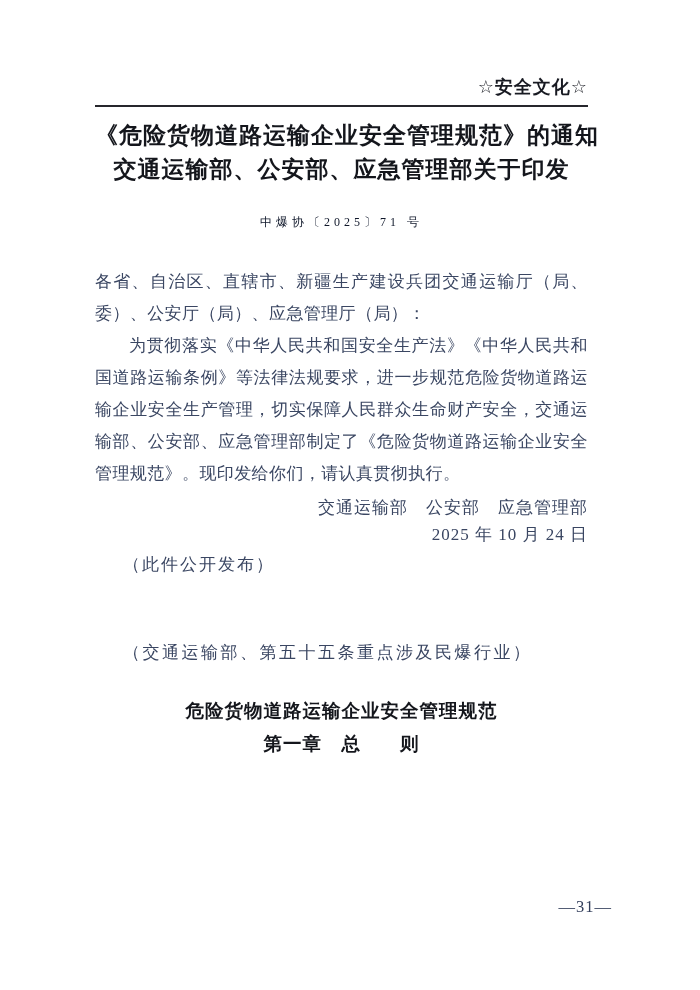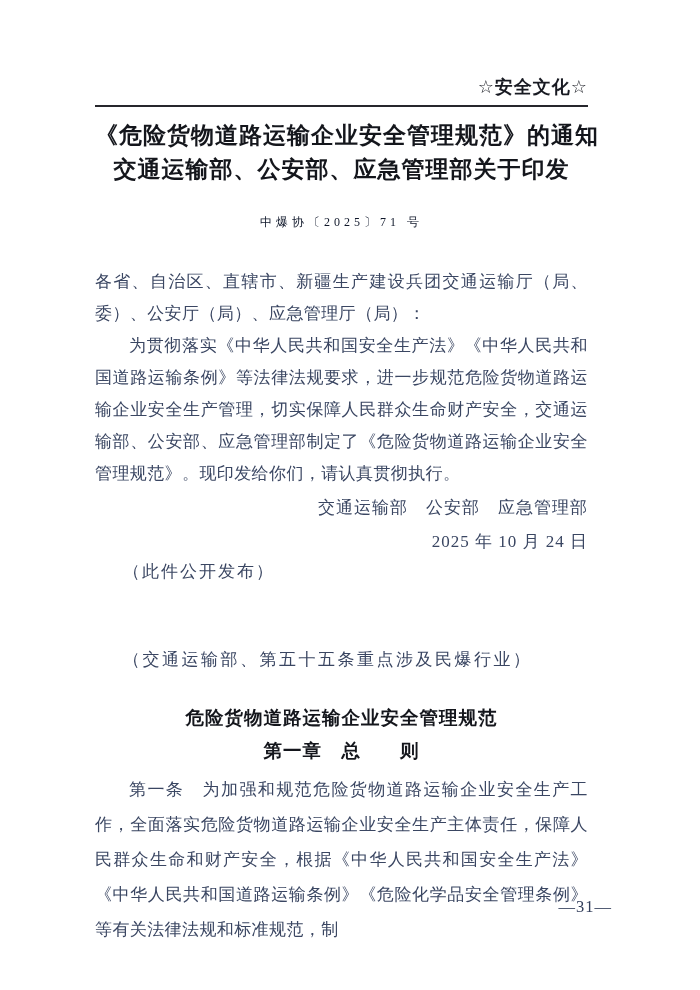--- a/index.html
+++ b/index.html
@@ -63,21 +63,21 @@
     letter-spacing: 0.4px;
   }
   .signature {
     margin-top: 7px;
     text-align: right;
     font-size: 17px;
     line-height: 22px;
     letter-spacing: 1px;
   }
   .sig-date {
-    margin-top: 12px;
+    margin-top: 5px;
     text-align: right;
     font-size: 17px;
     line-height: 22px;
     letter-spacing: 1px;
   }
   .public-note {
     margin-top: 8px;
     padding-left: 28px;
     font-size: 17px;
     line-height: 22px;
@@ -153,17 +153,16 @@
   <div class="sig-date">2025 年 10 月 24 日</div>
 
   <div class="public-note">（此件公开发布）</div>
 
   <div class="industry-note">（交通运输部、第五十五条重点涉及民爆行业）</div>
 
   <h2 class="reg-title">危险货物道路运输企业安全管理规范</h2>
 
   <h3 class="chapter-heading">第一章　总　　则</h3>
 
-  <p class="article">第一条　为加强和规范危险货物道路运输企业安全生产工作，全面落实危险货物道路运输企业安全生产主体责任，保障人民群众生命和财产安全，根据《中华人民共和国安全生产法》《中华人民共和国道路运输条例》《危险化学品安全管理条例》等有关法律法规和标准规范，制</p>
 
   <div class="page-number">—31—</div>
 
 </div>
 
 </body></html>

